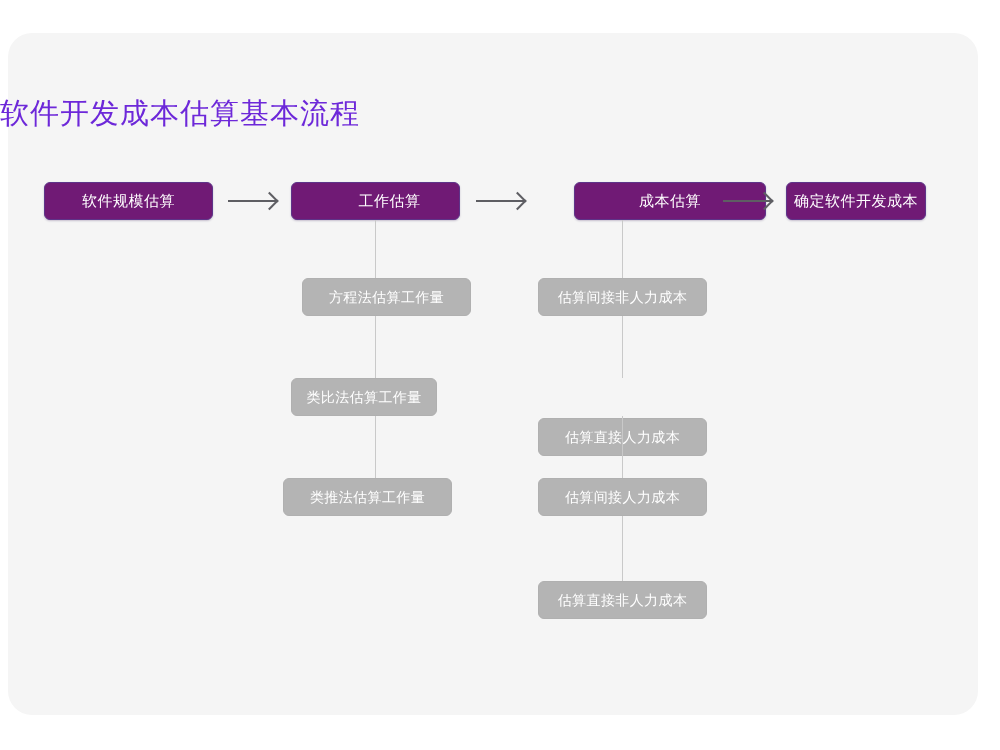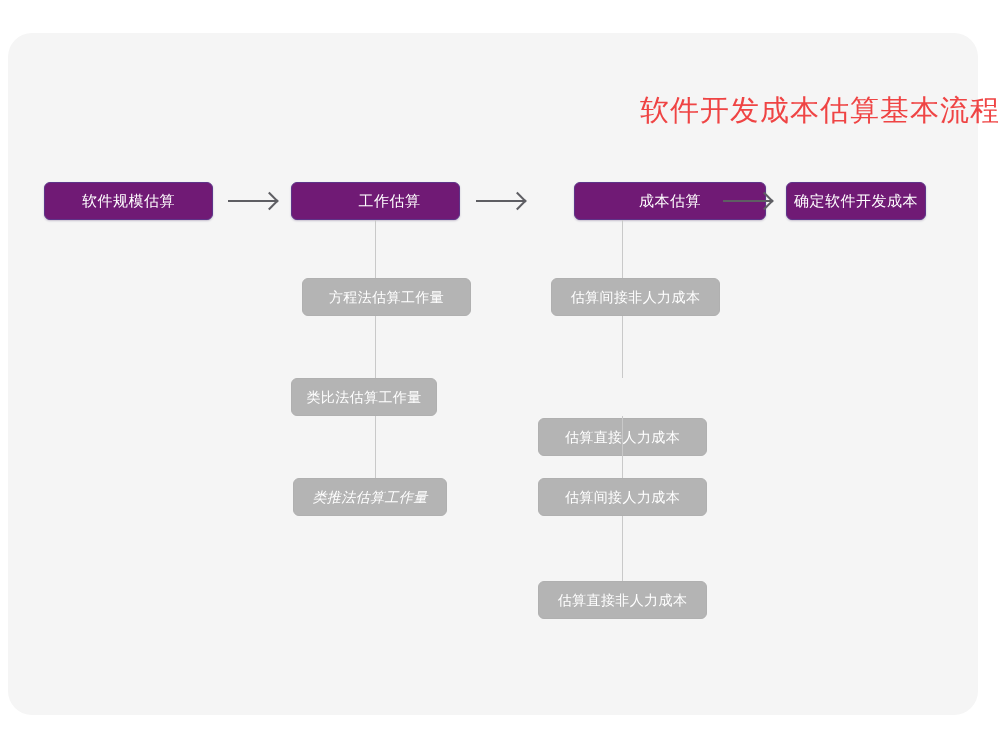--- a/index.html
+++ b/index.html
@@ -30,28 +30,27 @@
     background: #f5f5f5;
     border-radius: 24px;
   }
 
   
   .title {
     position: absolute;
     left: 0;
     top: 93px;
     width: 1000px;
-    text-align: right;
+    text-align: left;
     font-size: 29px;
     line-height: 40px;
-    color: #ef4444;
+    color: #6d28d9;
     letter-spacing: 1px;
     font-weight: 400;
     white-space: nowrap;
-    font-family: Liberation Mono, monospace;
   }
 
   
   .node {
     position: absolute;
     box-sizing: border-box;
     display: flex;
     align-items: center;
     justify-content: center;
     border-radius: 6px;
@@ -156,27 +155,27 @@
   </div>
 
   <div class="v-line" style="left:375px; top:316px; height:62px;"></div>
 
   <div class="node secondary" style="left:291px; top:378px; width:146px;">
     <span>类比法估算工作量</span>
   </div>
 
   <div class="v-line" style="left:375px; top:416px; height:62px;"></div>
 
-  <div class="node secondary" style="left:293px; top:478px; width:154px;font-style:italic;">
+  <div class="node secondary" style="left:283px; top:478px; width:169px;">
     <span>类推法估算工作量</span>
   </div>
 
   <div class="v-line" style="left:622px; top:220px; height:58px;"></div>
 
-  <div class="node secondary" style="left:538px; top:278px; width:169px;margin-left:13px;">
+  <div class="node secondary" style="left:538px; top:278px; width:169px;">
     <span>估算间接非人力成本</span>
   </div>
 
   <div class="v-line" style="left:622px; top:316px; height:62px;"></div>
 
   <div class="node secondary" style="left:538px; top:378px; width:169px;margin-top:40px;">
     <span>估算直接人力成本</span>
   </div>
 
   <div class="v-line" style="left:622px; top:416px; height:62px;"></div>

